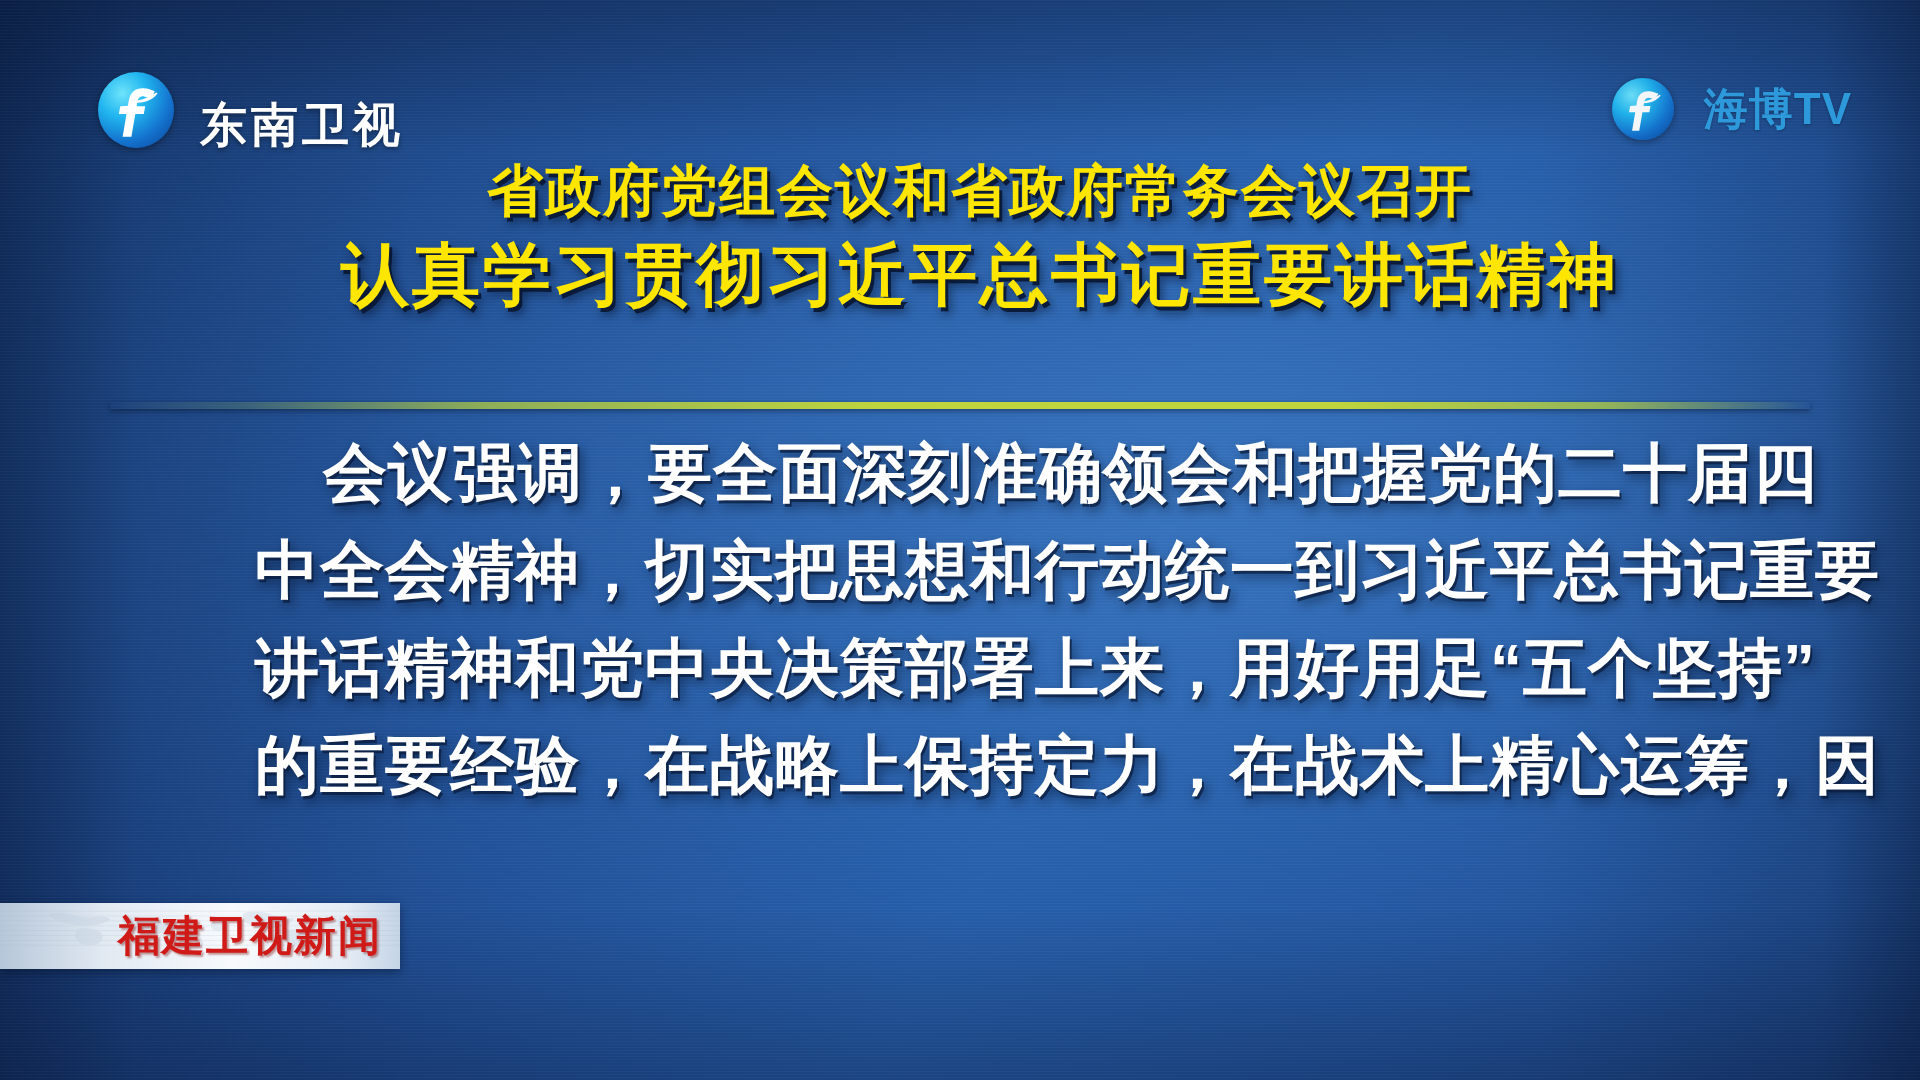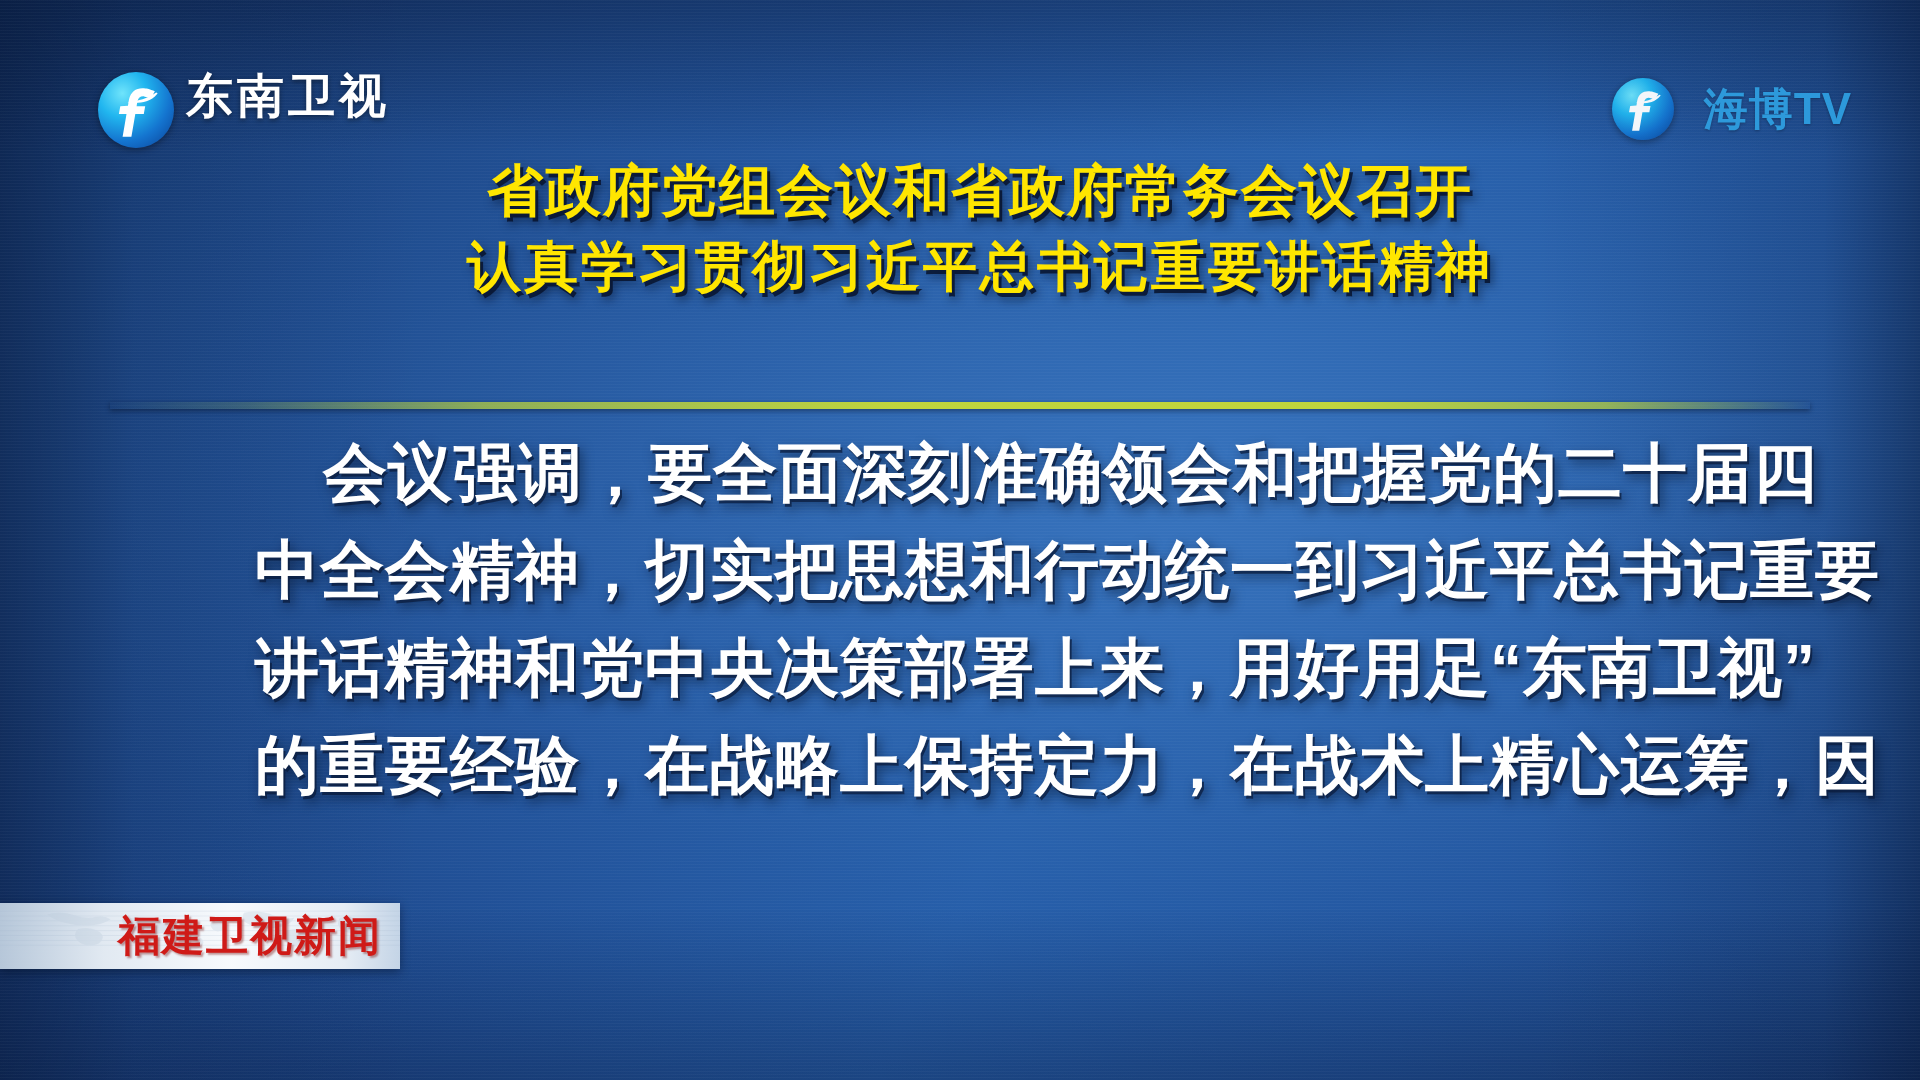--- a/index.html
+++ b/index.html
@@ -66,22 +66,22 @@
       rgba(0,0,0,0) 1px,
       rgba(0,0,0,0) 3px);
   }
 
   
   #channel-logo {
     position: absolute;
     left: 98px;
     top: 72px;
     display: flex;
-    align-items: flex-start;
-    gap: 12px;
+    align-items: flex-end;
+    gap: 26px;
   }
   .fmark {
     width: 76px;
     height: 76px;
     border-radius: 50%;
     background:
       radial-gradient(circle at 32% 28%, #6fe4fb 0%, #21b6ef 32%, #1474cf 64%, #0d4fa6 88%, #0a3c86 100%);
     box-shadow: 0 2px 7px rgba(0,0,0,0.38);
     position: relative;
     flex: none;
@@ -128,21 +128,21 @@
     color: #ffe600;
     font-weight: 700;
     letter-spacing: 2px;
     white-space: nowrap;
     text-shadow:
       3px 4px 0px rgba(8,20,48,0.88),
       5px 7px 10px rgba(4,12,34,0.55);
     padding-left: 40px;
   }
   #headline-line1 { font-size: 56px; line-height: 1.18; }
-  #headline-line2 { font-size: 54px; line-height: 1.26; margin-top: 8px; letter-spacing: 3px; }
+  #headline-line2 { font-size: 68px; line-height: 1.26; margin-top: 8px; letter-spacing: 3px; }
 
   
   #divider {
     position: absolute;
     left: 110px;
     right: 110px;
     top: 402px;
     height: 7px;
     background: linear-gradient(to right,
       rgba(178,205,60,0) 0%,
@@ -240,21 +240,21 @@
   <div id="headline-block">
     <div class="headline" id="headline-line1">省政府党组会议和省政府常务会议召开</div>
     <div class="headline" id="headline-line2">认真学习贯彻习近平总书记重要讲话精神</div>
   </div>
 
   <div id="divider"></div>
 
   <div id="body-text">
     <div class="bline first">会议强调，要全面深刻准确领会和把握党的二十届四</div>
     <div class="bline">中全会精神，切实把思想和行动统一到习近平总书记重要</div>
-    <div class="bline">讲话精神和党中央决策部署上来，用好用足“东南卫视”</div>
+    <div class="bline">讲话精神和党中央决策部署上来，用好用足“五个坚持”</div>
     <div class="bline">的重要经验，在战略上保持定力，在战术上精心运筹，因</div>
   </div>
 
   <div id="program-banner">
     <svg id="banner-map" viewBox="0 0 492 66" preserveAspectRatio="none" aria-hidden="true">
       <g stroke="#9fb3c8" stroke-width="1" fill="none" opacity="0.55">
         <path d="M0 10 H492 M0 16 H492 M0 22 H492 M0 28 H492 M0 34 H492 M0 40 H492 M0 46 H492 M0 52 H492"></path>
       </g>
       <g fill="#b9c9d9" opacity="0.75">
         <path d="M58 14 q16 -5 34 1 q14 5 26 2 q10 -2 18 3 q-8 6 -20 7 q-18 2 -34 -2 q-16 -4 -24 -11z"></path>

